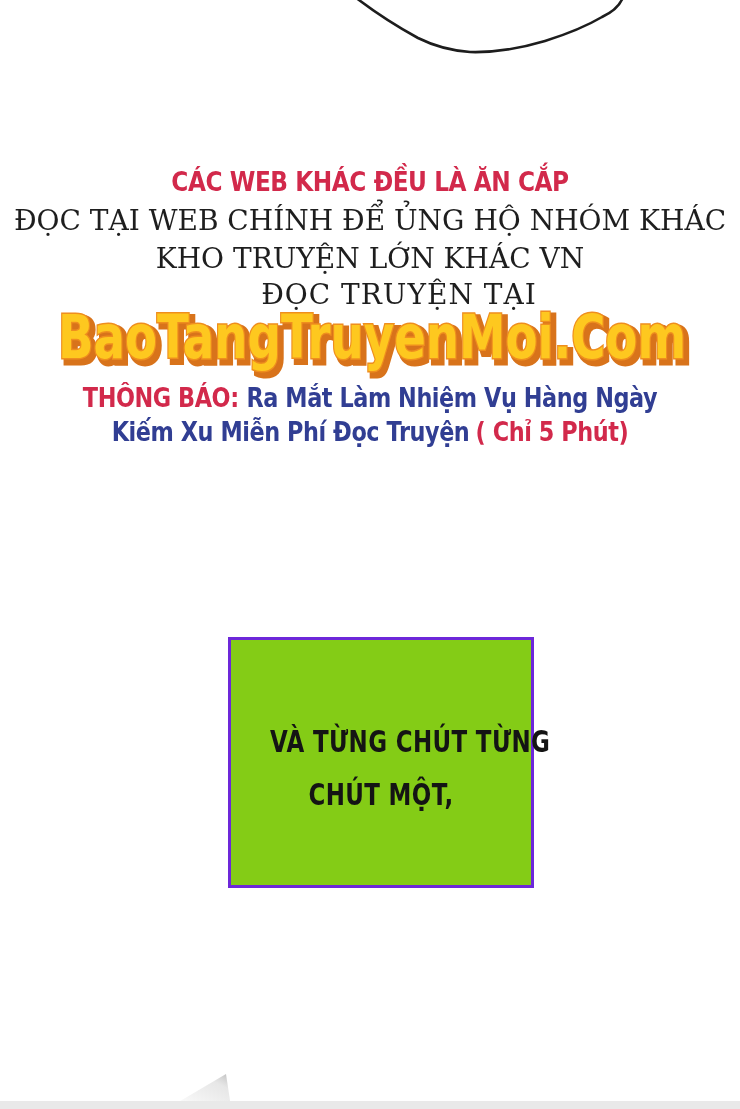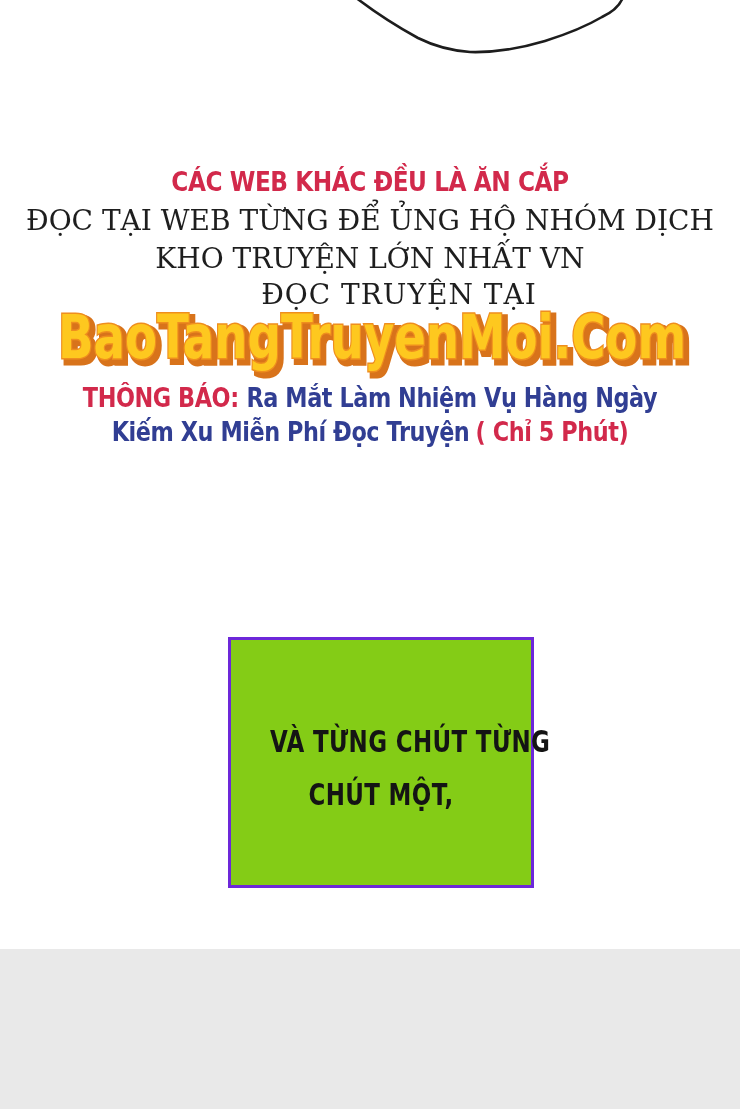--- a/index.html
+++ b/index.html
@@ -3,21 +3,21 @@
 <meta charset="utf-8">
 <style>
   :root{
     --red:#d2294b; --blue:#313e93; --ink:#1e1e1e; --line:#1d1d1d;
     --logo-yellow:#fec81f; --logo-orange:#ef8e1e; --logo-shadow:#d8731b;
   }
   *{margin:0;padding:0;box-sizing:border-box;}
   html,body{background:#e9e9e9;}
   body{font-family:"DejaVu Sans", sans-serif;}
   .page{
-    position:relative;width:740px;height:949px;background:#ffffff;
+    position:relative;width:740px;height:1101px;background:#ffffff;
     overflow:hidden;margin:0 auto;padding-left:44px;
   }
   .abs{position:absolute;left:0;width:740px;text-align:center;white-space:nowrap;}
   .condense{transform:scaleX(0.86);transform-origin:50% 50%;}
   .warning-line{top:166px;font-size:27px;font-weight:bold;color:var(--red);letter-spacing:-0.5px;}
   .serif-line{font-family:"DejaVu Serif","Liberation Serif",serif;color:var(--ink);font-size:28px;}
   .l2{top:204px;}
   .l3{top:242px;}
   .l4{top:278px;letter-spacing:1px;margin-left:29px;}
   .logo-svg{position:absolute;top:296px;left:0;}
@@ -48,23 +48,23 @@
 <body>
 
 <div class="page">
 
   <svg class="bubble-svg" width="740" height="62" viewBox="0 0 740 62">
     <path d="M 355,-3 Q 385,20 418,38 Q 442,50 470,52 Q 505,53 545,41 Q 580,30 602,17 Q 619,9 623,-3" fill="none" stroke="var(--line)" stroke-width="2.6" stroke-linecap="round"></path>
   </svg>
 
   <div class="abs warning-line condense">CÁC WEB KHÁC ĐỀU LÀ ĂN CẮP</div>
 
-  <div class="abs serif-line l2">ĐỌC TẠI WEB TỪNG ĐỂ ỦNG HỘ NHÓM DỊCH</div>
+  <div class="abs serif-line l2">ĐỌC TẠI WEB CHÍNH ĐỂ ỦNG HỘ NHÓM KHÁC</div>
 
-  <div class="abs serif-line l3">KHO TRUYỆN LỚN NHẤT VN</div>
+  <div class="abs serif-line l3">KHO TRUYỆN LỚN KHÁC VN</div>
 
   <div class="abs serif-line l4">ĐỌC TRUYỆN TẠI</div>
 
   <svg class="logo-svg" width="740" height="92" viewBox="0 0 740 92">
     <text class="logo-shadow-text" x="376" y="66" text-anchor="middle" textLength="628" lengthAdjust="spacingAndGlyphs">BaoTangTruyenMoi.Com</text>
     <text class="logo-main-text" x="372" y="62" text-anchor="middle" textLength="628" lengthAdjust="spacingAndGlyphs">BaoTangTruyenMoi.Com</text>
   </svg>
 
   <div class="abs notice n1 condense">
     <span class="lbl">THÔNG BÁO:</span><span class="blue">Ra Mắt Làm Nhiệm Vụ Hàng Ngày</span>

